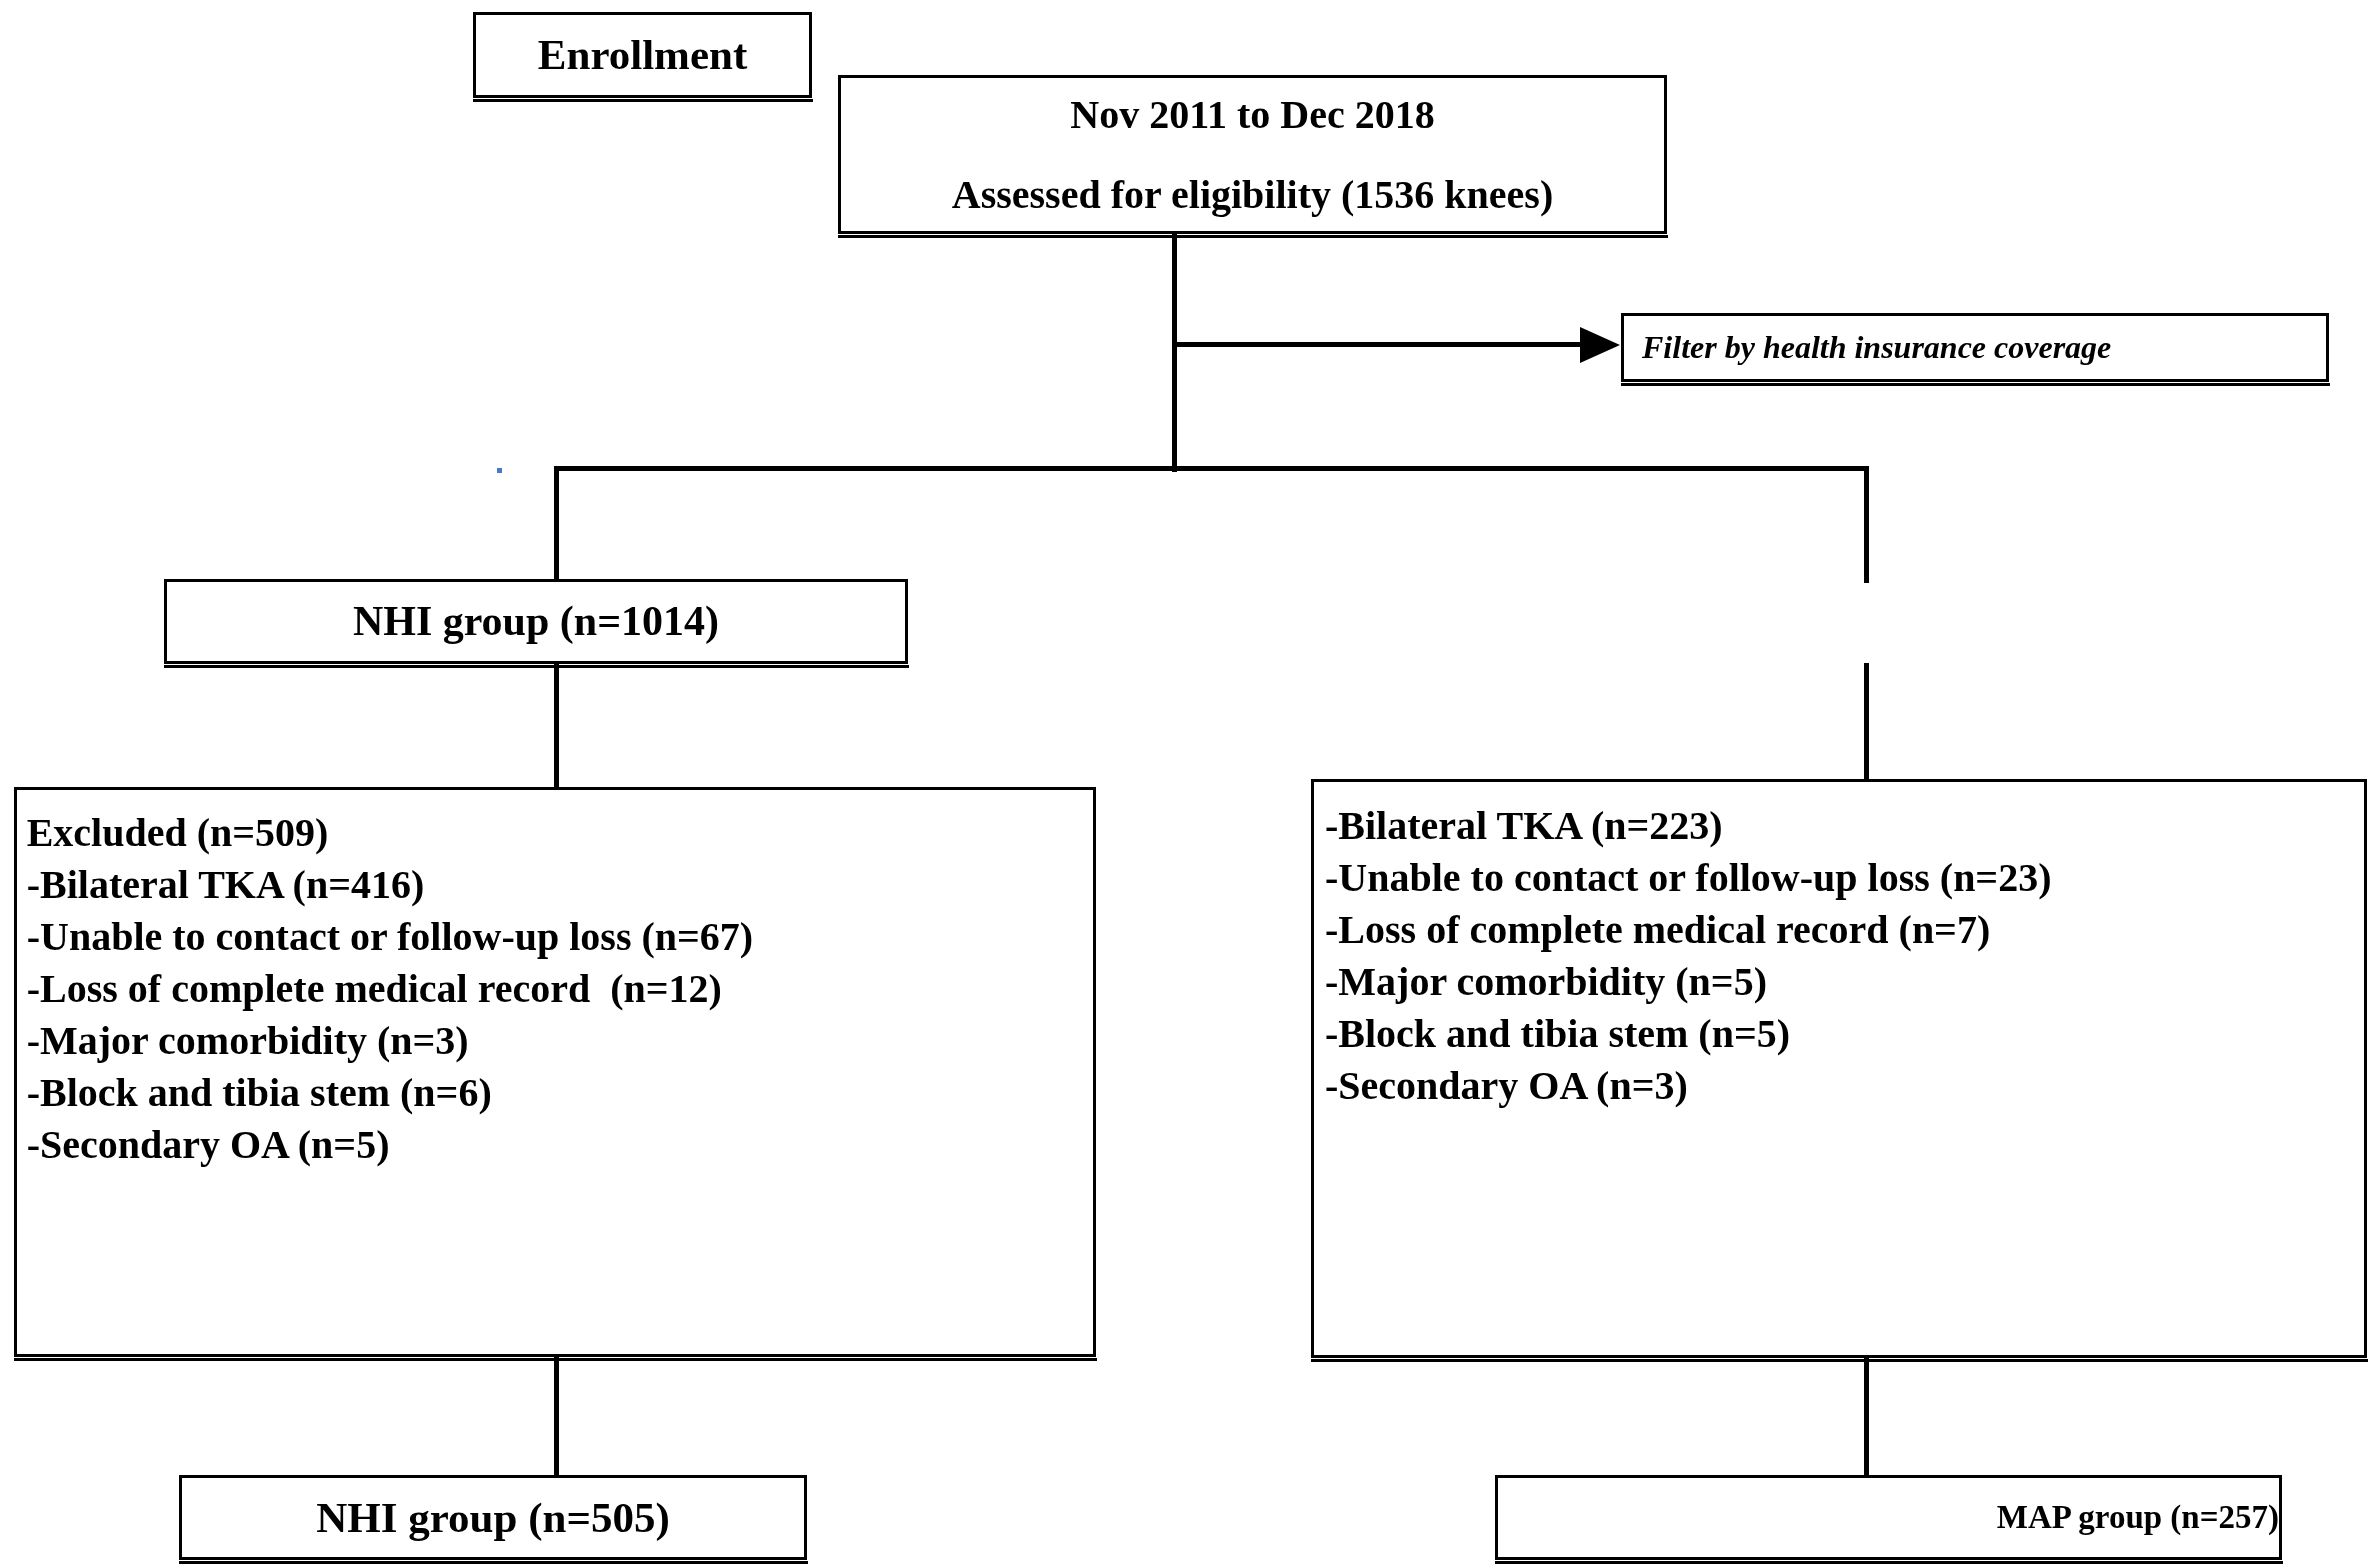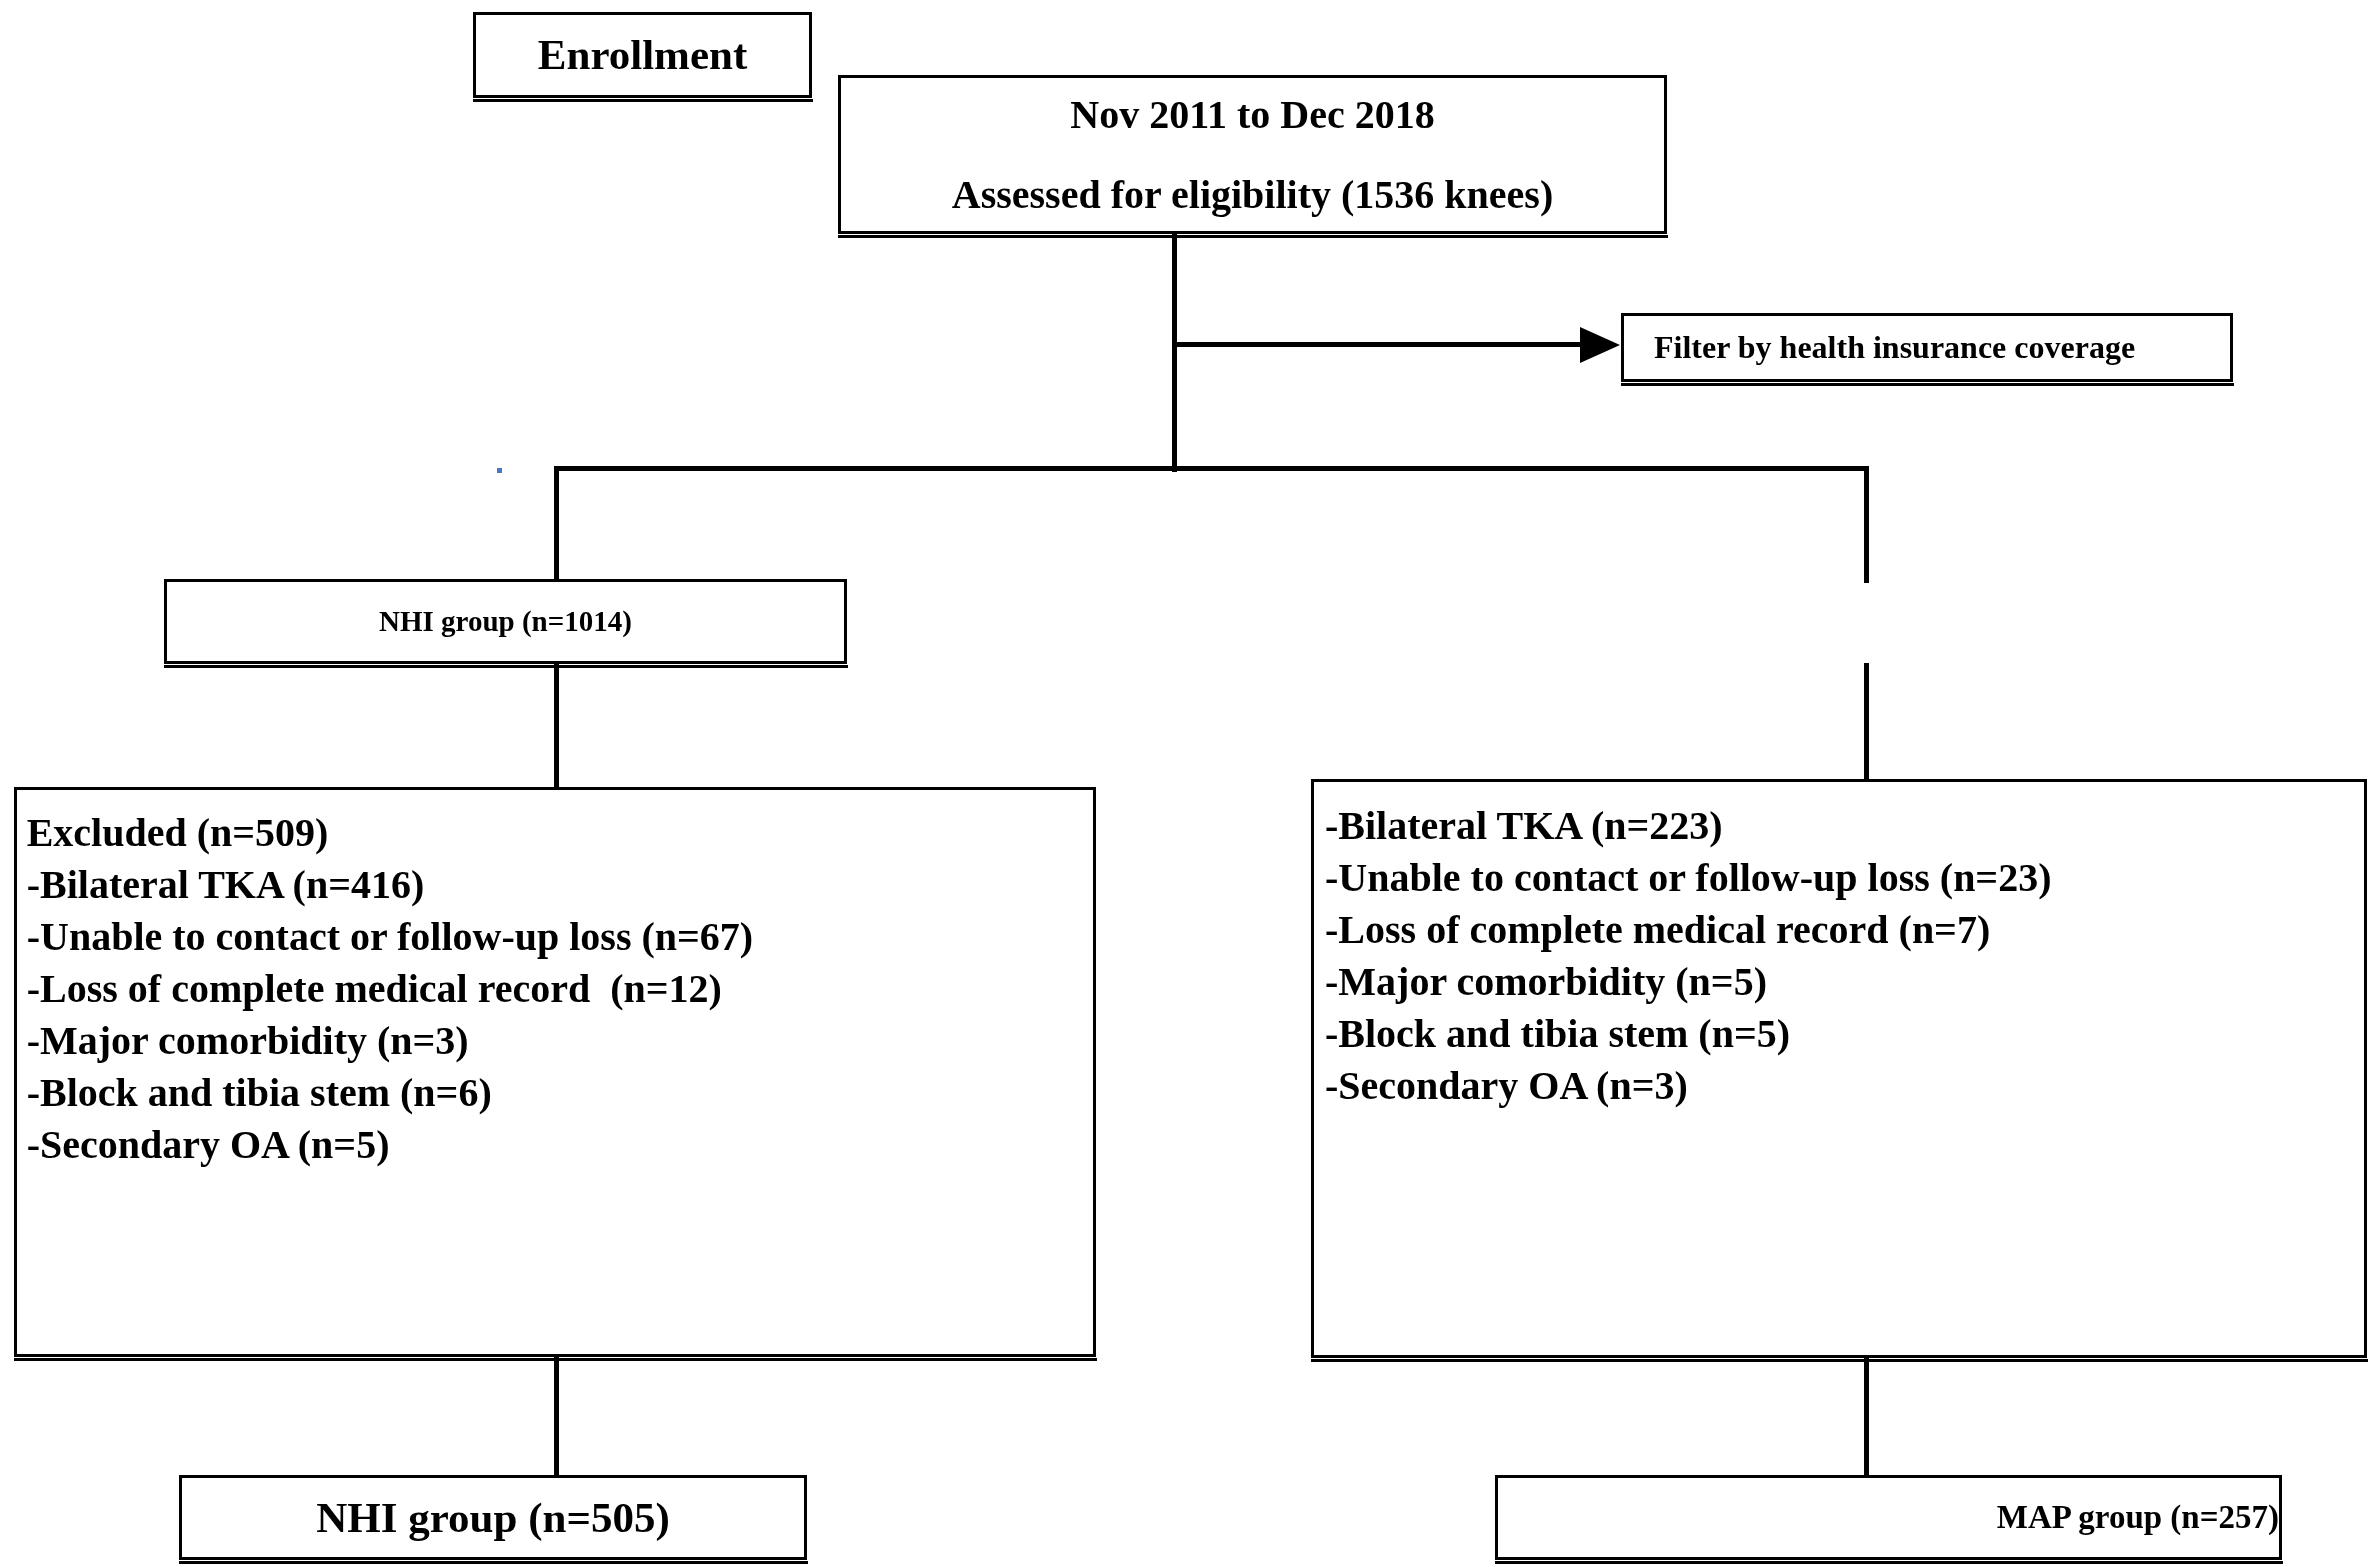--- a/index.html
+++ b/index.html
@@ -51,27 +51,28 @@
     font-size: 43px;
   }
   #box-eligibility {
     left: 838px; top: 75px; width: 829px; height: 159px;
     font-size: 40px;
     padding: 4.2px 12.5px;
     gap: 28px;
   }
   #box-eligibility .ln { display: block; }
   #box-filter {
-    left: 1621px; top: 313px; width: 612px; height: 69px;
+    left: 1621px; top: 313px; width: 708px; height: 69px;
     font-size: 32px;
-    padding-left: 30px;
+    padding-left: 18px;
+    font-style: italic;
   }
   #box-nhi-group {
-    left: 164px; top: 579px; width: 683px; height: 85px;
-    font-size: 29px;
+    left: 164px; top: 579px; width: 744px; height: 85px;
+    font-size: 42px;
   }
   #box-map-group {
     left: 1461px; top: 579px; width: 785px; height: 85px;
     font-size: 43px;
   }
   #box-excl-left {
     left: 14px; top: 787px; width: 1082px; height: 570px;
     font-size: 40px;
     padding: 16.7px 0 0 9.7px;
     justify-content: flex-start;

